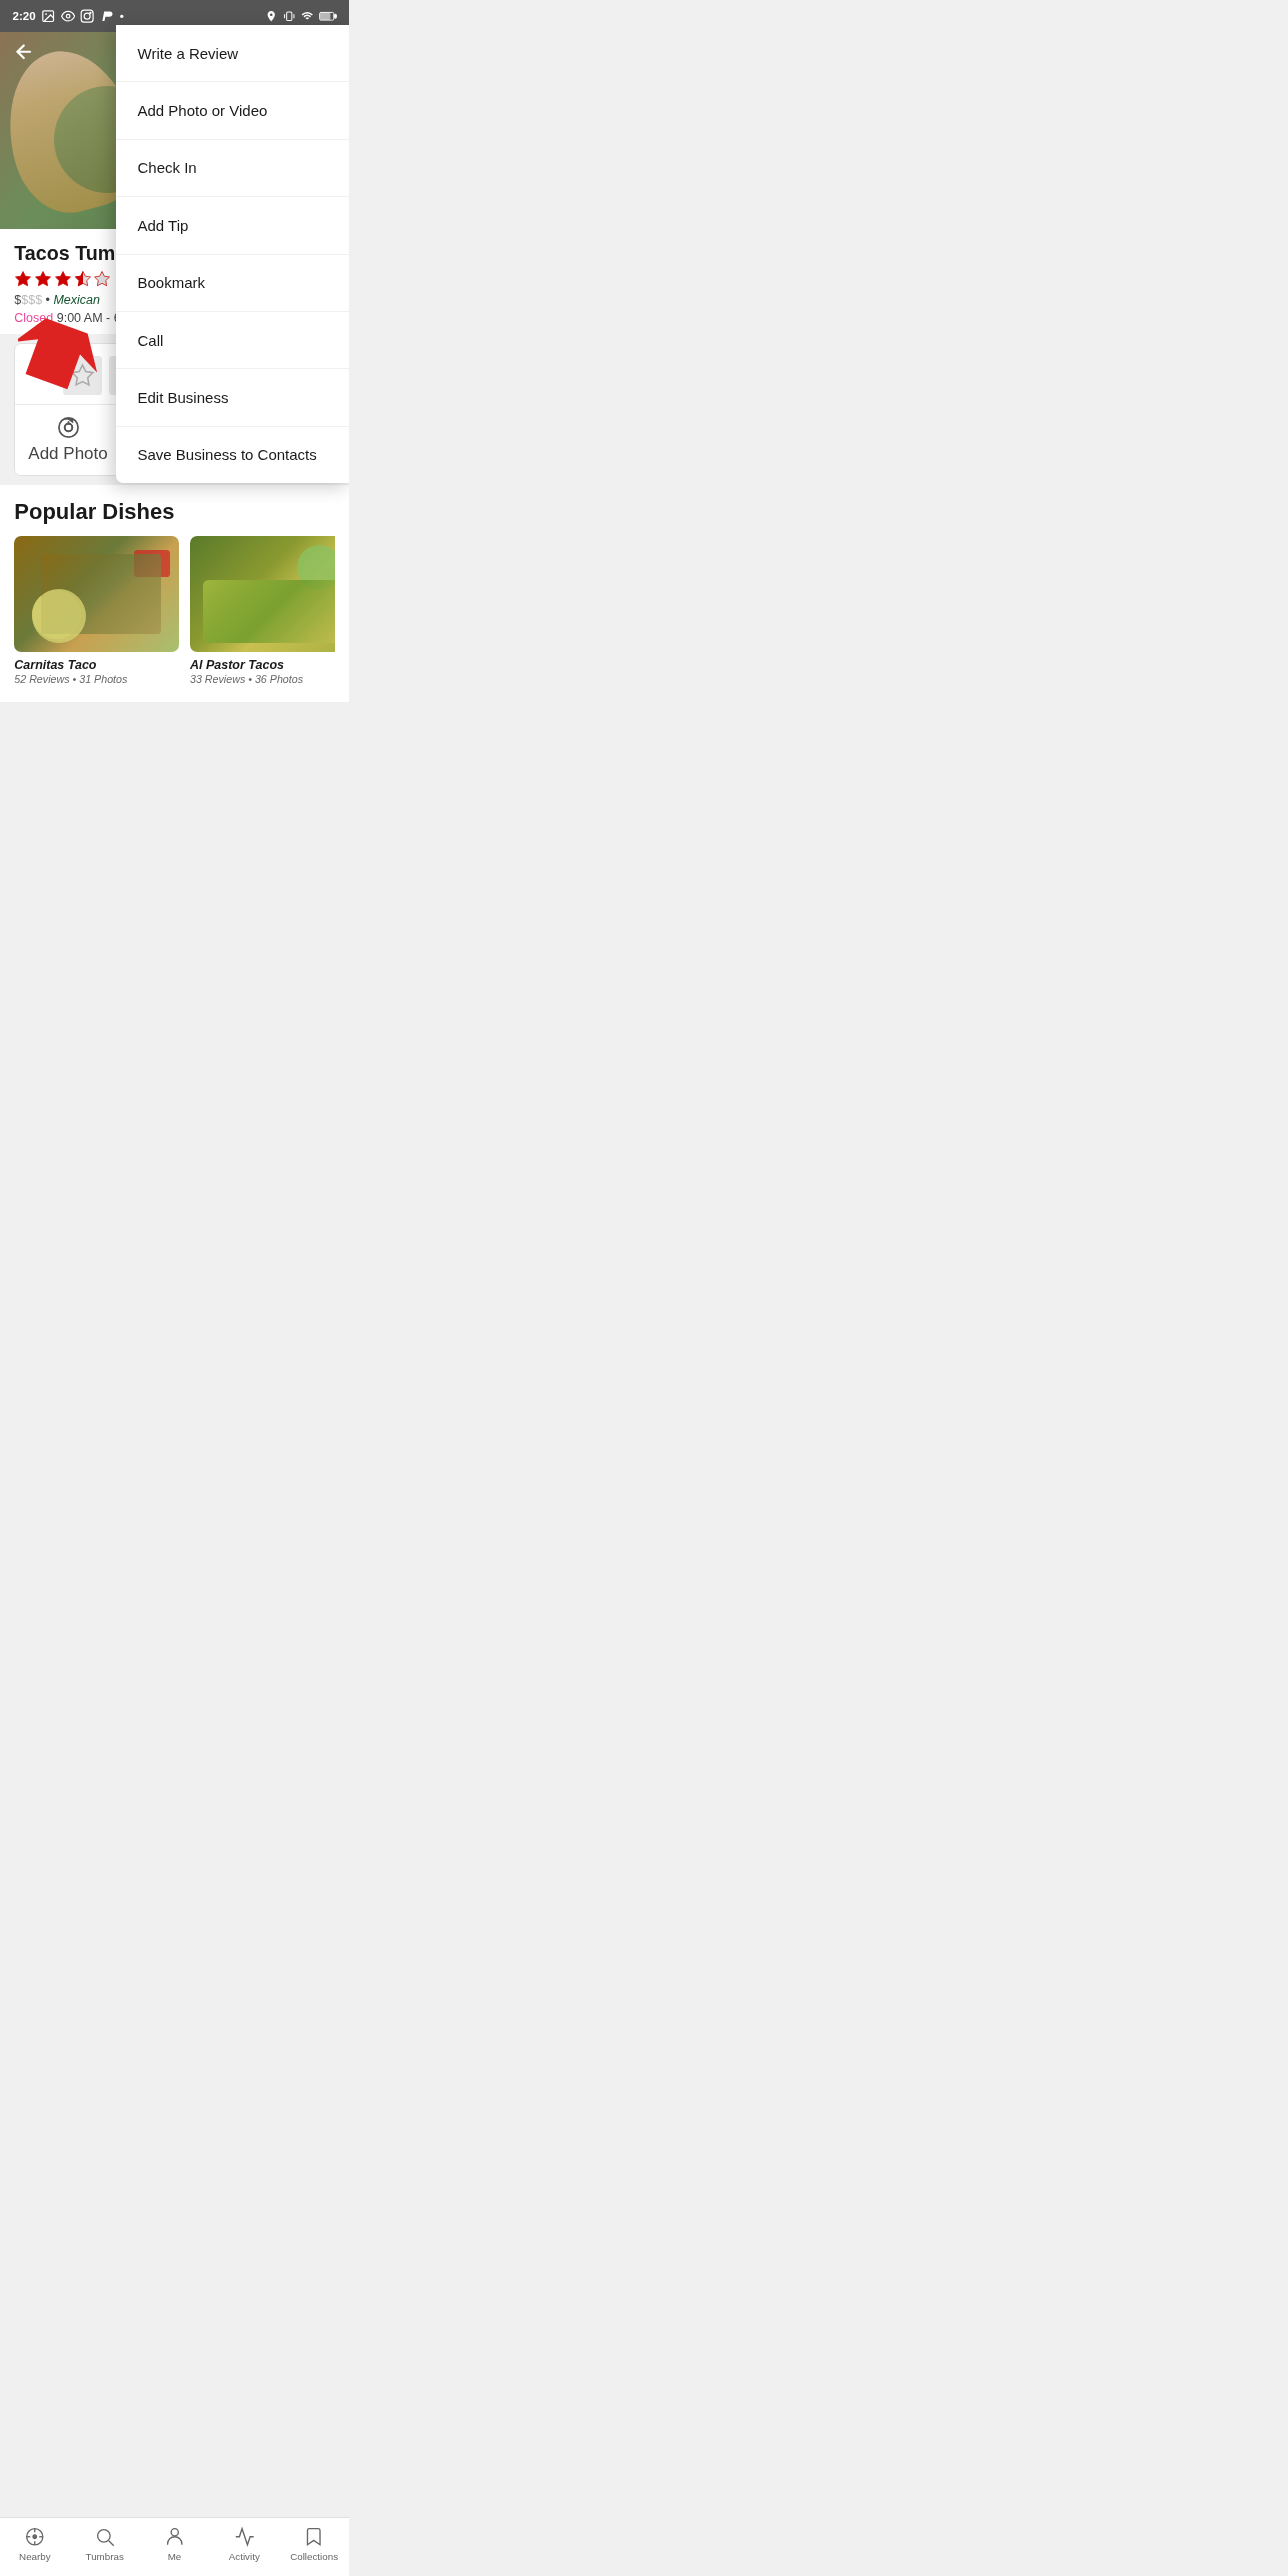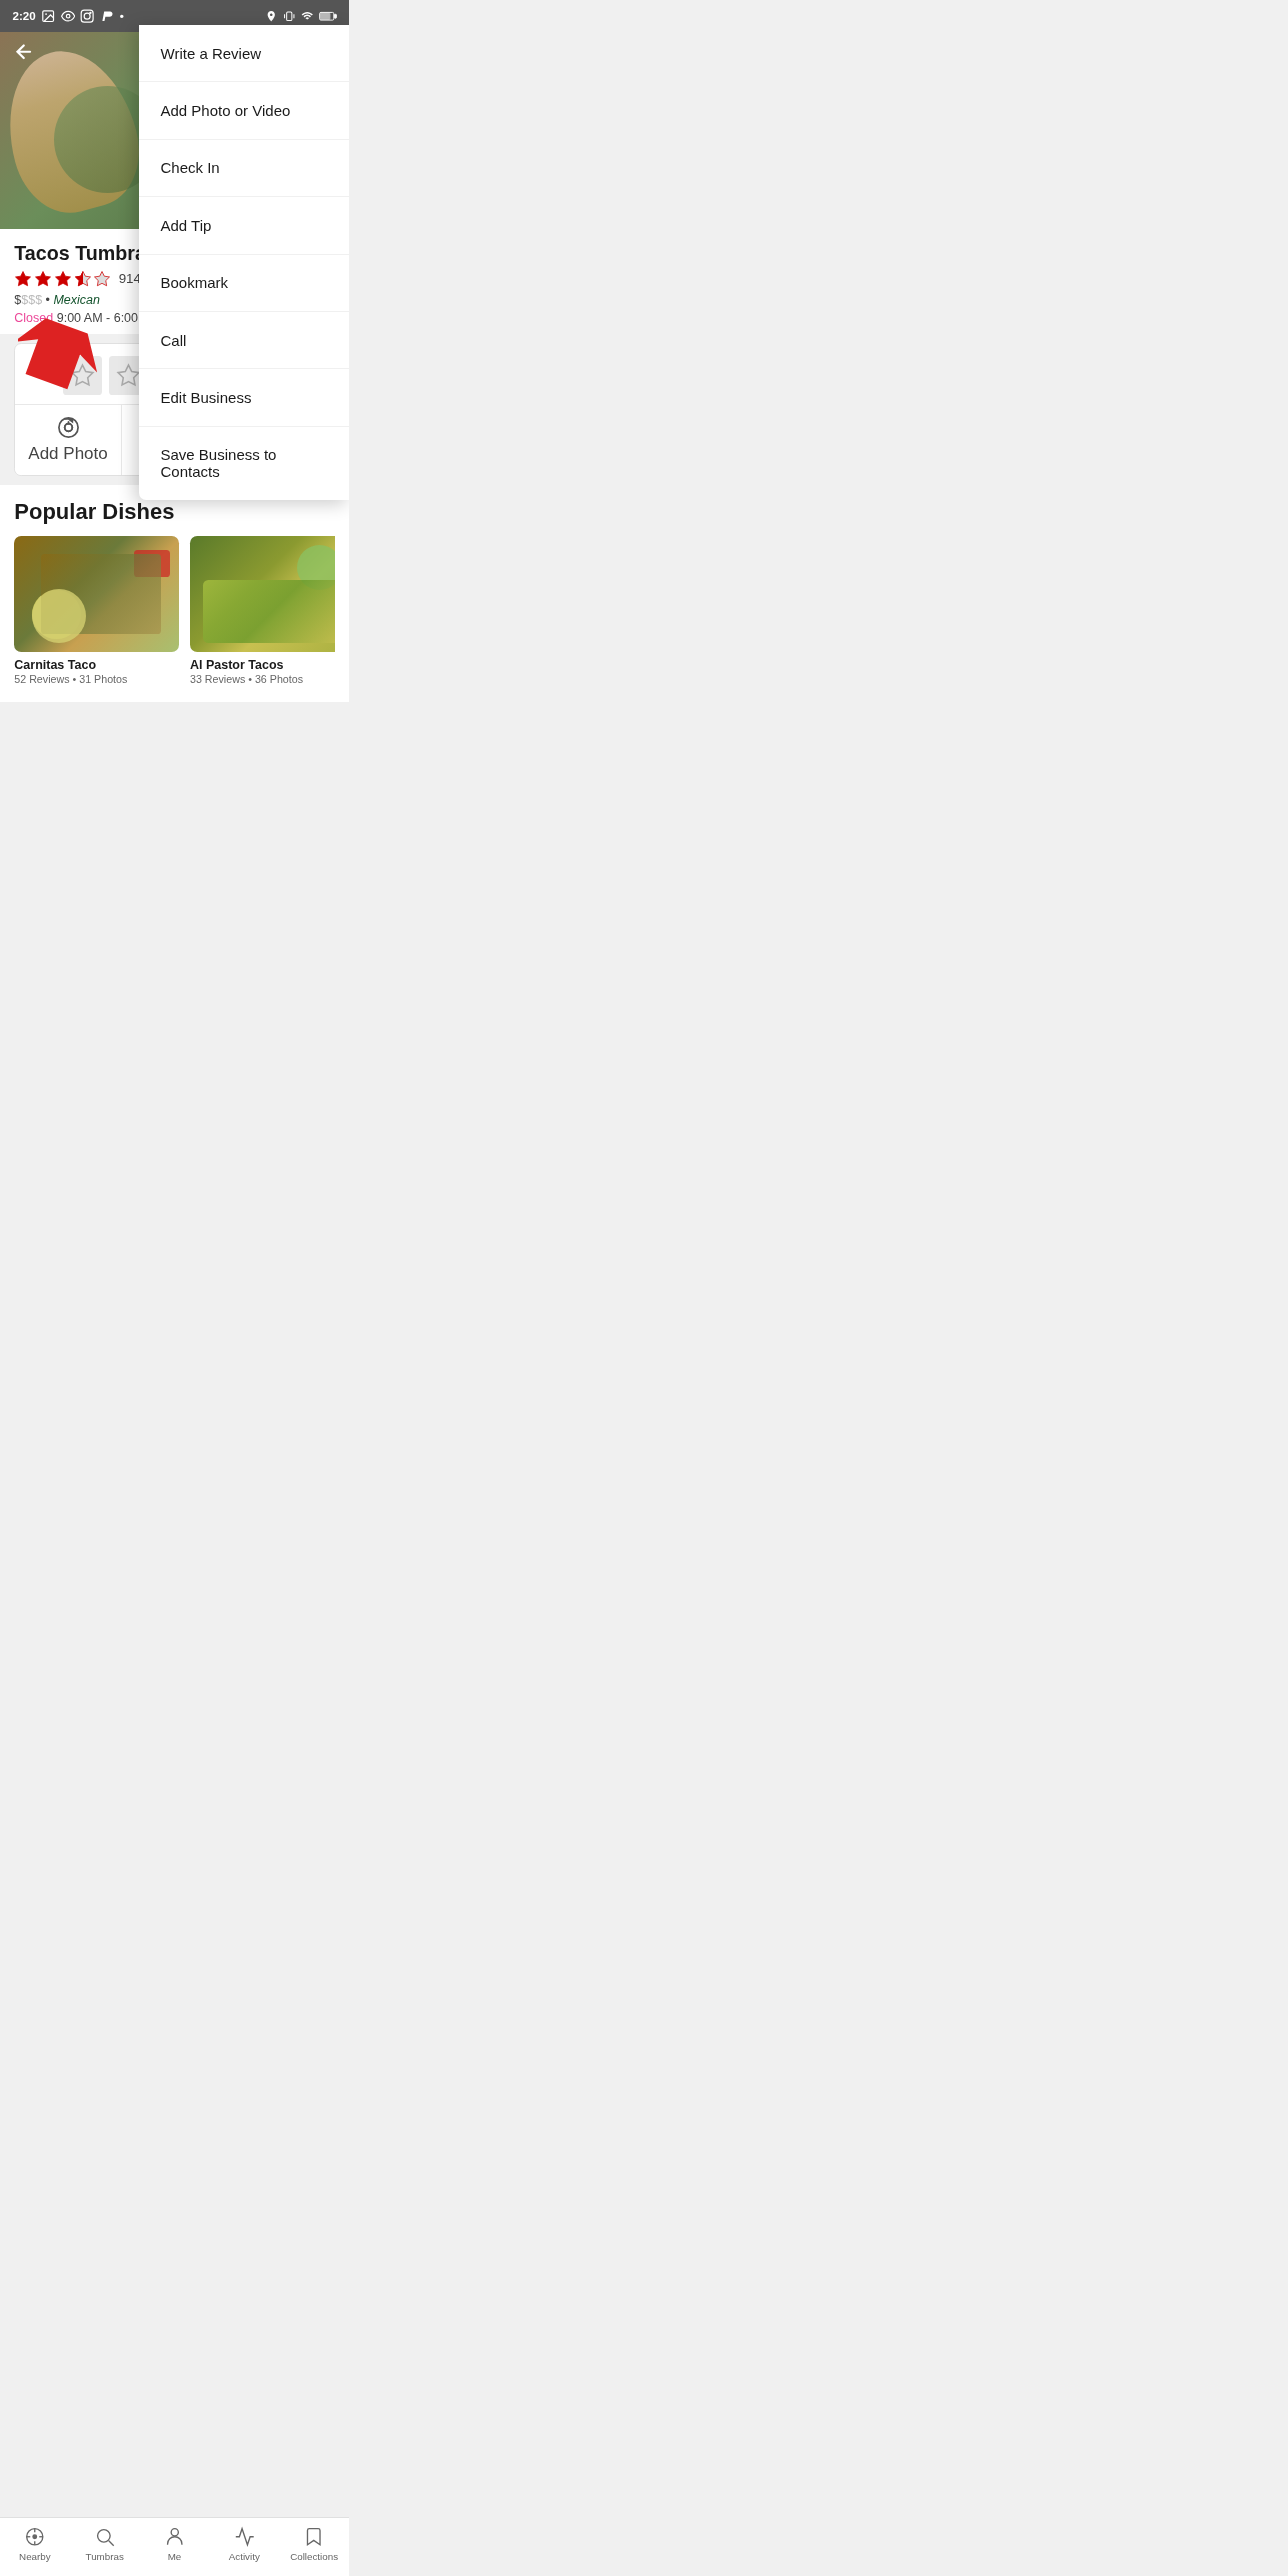--- a/index.html
+++ b/index.html
@@ -168,20 +168,21 @@
     }
     .dishes-scroll {
       display: flex;
       gap: 10.7px;
       overflow-x: auto;
       padding-bottom: 7.2px;
     }
     .dish-card {
       flex: 0 0 165px;
       cursor: pointer;
+      font-style: italic;
     }
     .dish-img {
       width: 165px;
       height: 116px;
       border-radius: 7.2px;
       margin-bottom: 5.4px;
       object-fit: cover;
     }
     .dish-img-1 {
       background: linear-gradient(135deg, #8B6914 0%, #6B7A3A 40%, #C8A050 60%, #A8C070 100%);
@@ -238,21 +239,21 @@
       color: #666;
       cursor: pointer;
     }
     .nav-item svg { width: 21.5px; height: 21.5px; }
 
     
     .dropdown-overlay {
       position: absolute;
       top: 25px;
       right: 0;
-      width: 210px;
+      width: 233px;
       background: white;
       box-shadow: -3.6px 3.6px 18px rgba(0,0,0,0.2);
       z-index: 100;
       border-radius: 0 0 0 7.2px;
     }
     .dropdown-item {
       padding: 19.7px 21.5px;
       font-size: 15px;
       color: #1a1a1a;
       cursor: pointer;

